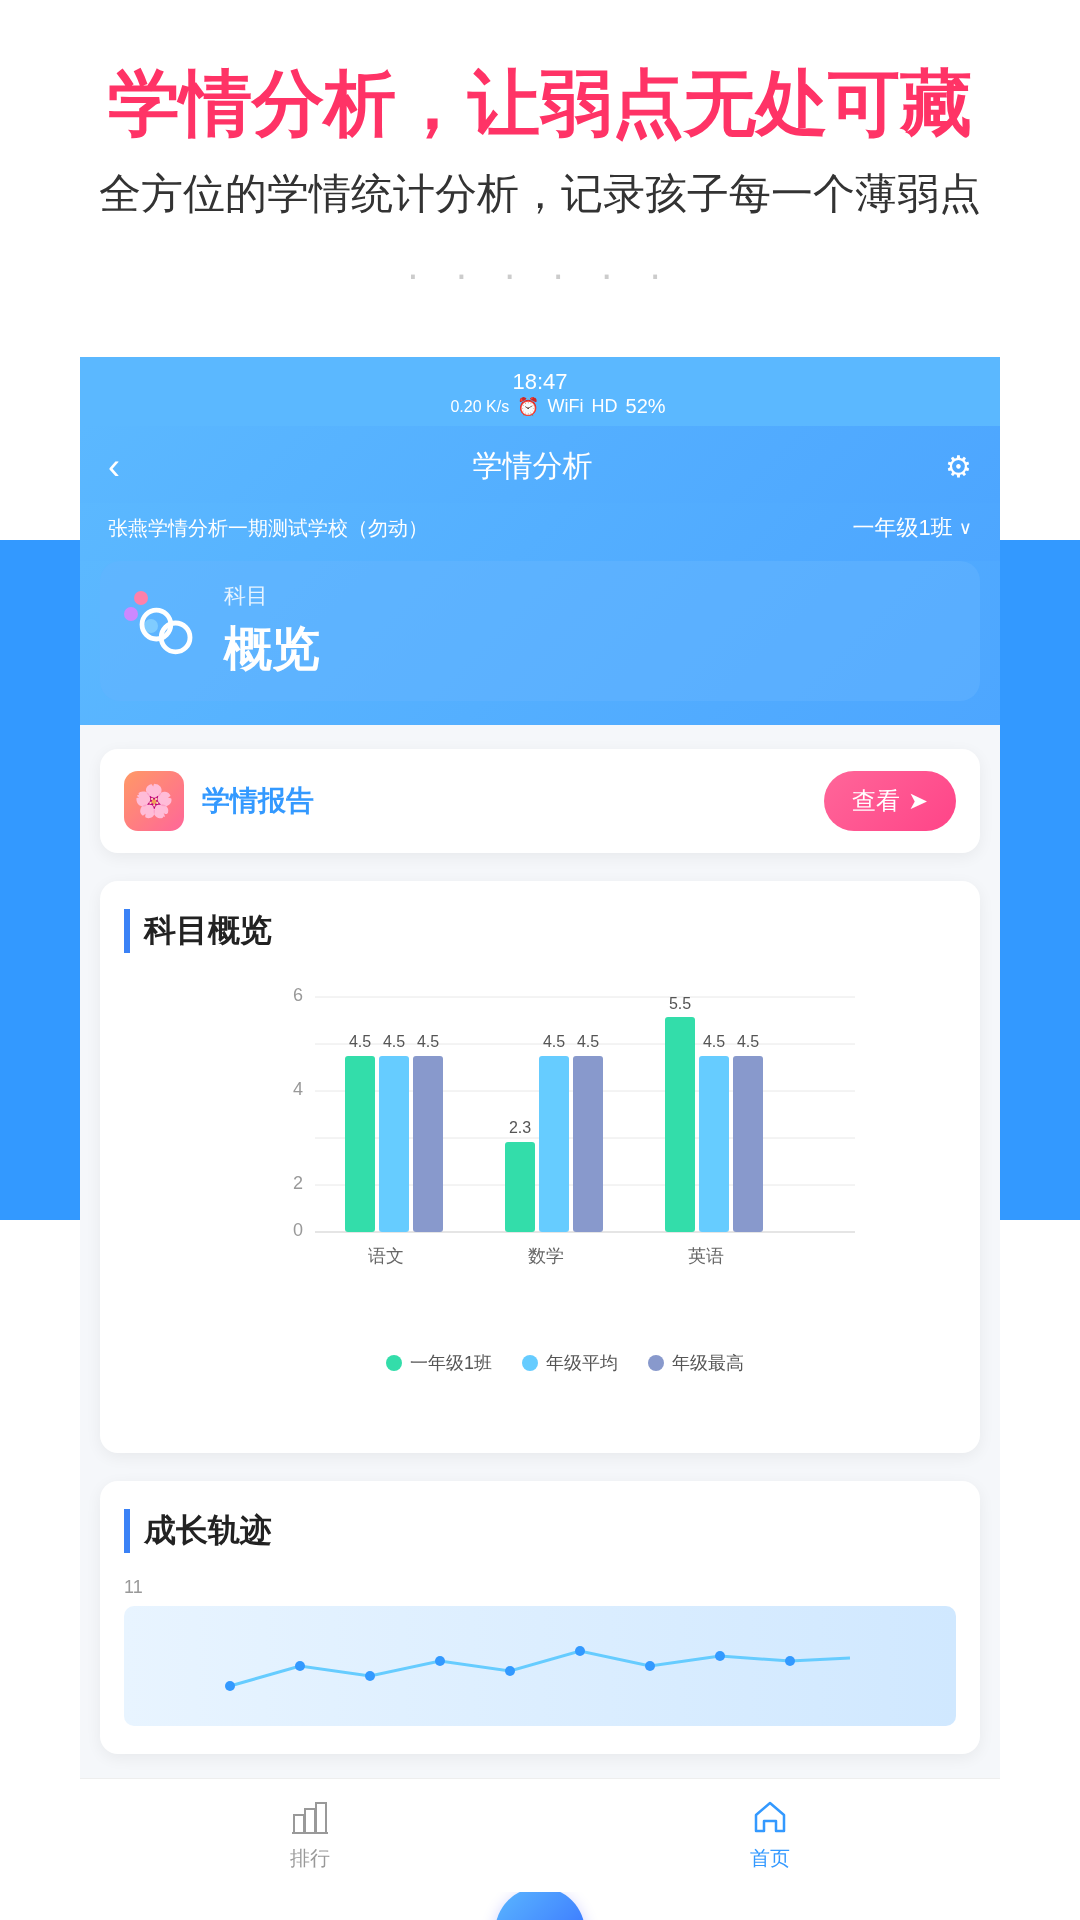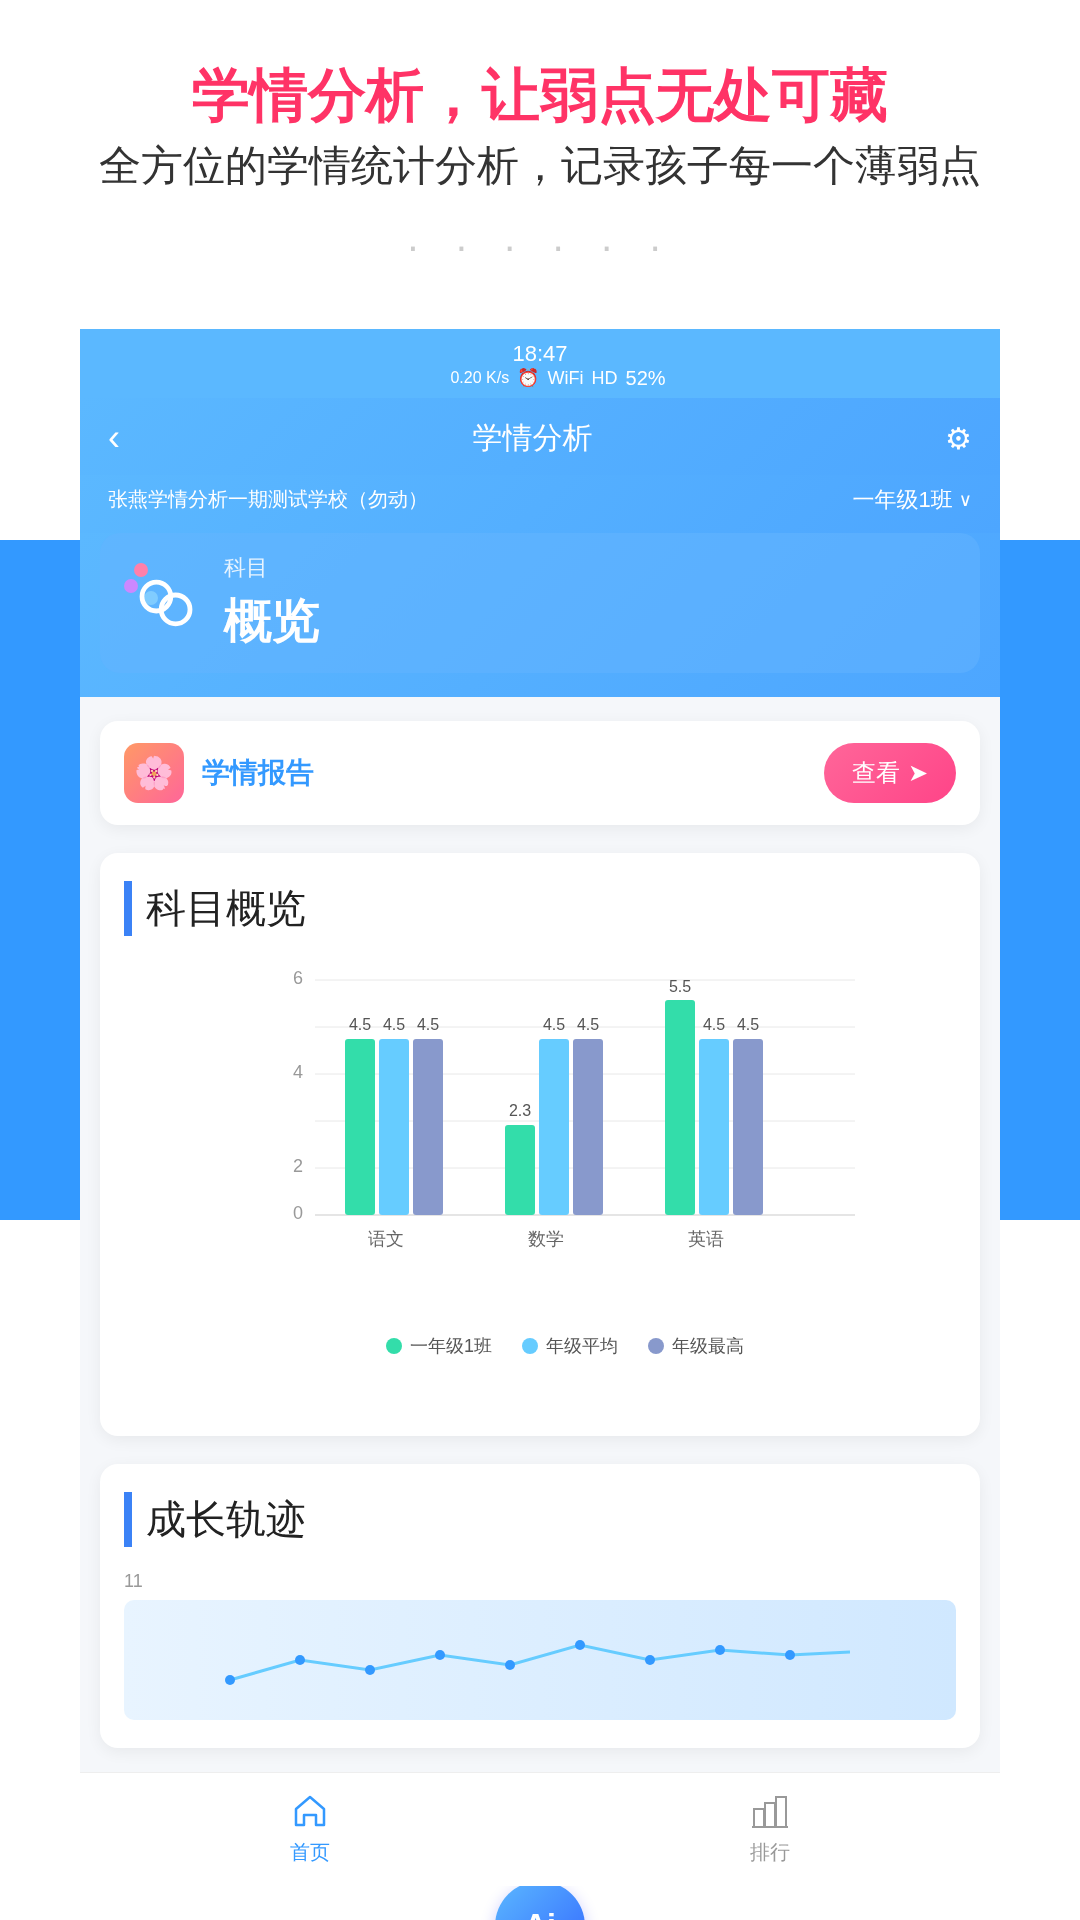--- a/index.html
+++ b/index.html
@@ -12,24 +12,24 @@
       overflow-x: hidden;
     }
 
     
     .promo-area {
       background: #ffffff;
       text-align: center;
       padding: 60px 40px 30px;
     }
     .promo-title {
-      font-size: 58px;
+      font-size: 72px;
       font-weight: bold;
       color: #ff3366;
-      margin-bottom: 8px;
+      margin-bottom: 20px;
       line-height: 1.2;
     }
     .promo-subtitle {
       font-size: 42px;
       color: #333333;
       margin-bottom: 30px;
     }
     .dots {
       font-size: 40px;
       color: #cccccc;
@@ -217,25 +217,25 @@
 
     
     .chart-section {
       background: white;
       border-radius: 18px;
       padding: 28px 24px;
       margin-bottom: 28px;
       box-shadow: 0 4px 16px rgba(0,0,0,0.06);
     }
     .section-title {
-      font-size: 40px;
-      font-weight: normal;
+      font-size: 32px;
+      font-weight: bold;
       color: #222222;
       margin-bottom: 24px;
-      border-left: 8px solid #3b82f6;
+      border-left: 6px solid #3b82f6;
       padding-left: 14px;
     }
 
     
     .bar-chart {
       position: relative;
       padding: 10px 0 50px 50px;
     }
 
     
@@ -498,33 +498,33 @@
               <circle cx="560" cy="55" r="5" fill="#3399ff"></circle>
             </svg>
           </div>
         </div>
 
       </div>
 
       <div class="bottom-nav">
         <div class="nav-item">
           <svg width="44" height="44" viewBox="0 0 44 44">
-            <path d="M8 20 L22 8 L36 20 L36 36 L28 36 L28 26 L16 26 L16 36 L8 36 Z" fill="none" stroke="#3399ff" stroke-width="2.5" stroke-linejoin="round"></path>
-          </svg>
-          <span class="nav-label active">首页</span>
-        </div>
-        <div class="nav-item">
-          <svg width="44" height="44" viewBox="0 0 44 44">
             <rect x="6" y="20" width="10" height="18" fill="none" stroke="#999" stroke-width="2"></rect>
             <rect x="17" y="14" width="10" height="24" fill="none" stroke="#999" stroke-width="2"></rect>
             <rect x="28" y="8" width="10" height="30" fill="none" stroke="#999" stroke-width="2"></rect>
             <line x1="4" y1="38" x2="40" y2="38" stroke="#999" stroke-width="2"></line>
           </svg>
           <span class="nav-label">排行</span>
         </div>
+        <div class="nav-item">
+          <svg width="44" height="44" viewBox="0 0 44 44">
+            <path d="M8 20 L22 8 L36 20 L36 36 L28 36 L28 26 L16 26 L16 36 L8 36 Z" fill="none" stroke="#3399ff" stroke-width="2.5" stroke-linejoin="round"></path>
+          </svg>
+          <span class="nav-label active">首页</span>
+        </div>
       </div>
     </div>
 
     <div style="height:60px; display:flex; justify-content:center; align-items:center; margin-top:10px;">
       <div style="background:linear-gradient(135deg,#5bb8ff,#3366ff);border-radius:50%;width:90px;height:90px;display:flex;align-items:center;justify-content:center;box-shadow:0 4px 16px rgba(0,0,255,0.2);cursor:pointer;">
         <span style="color:white;font-size:32px;font-weight:bold;">Ai</span>
       </div>
     </div>
 
   </div>

